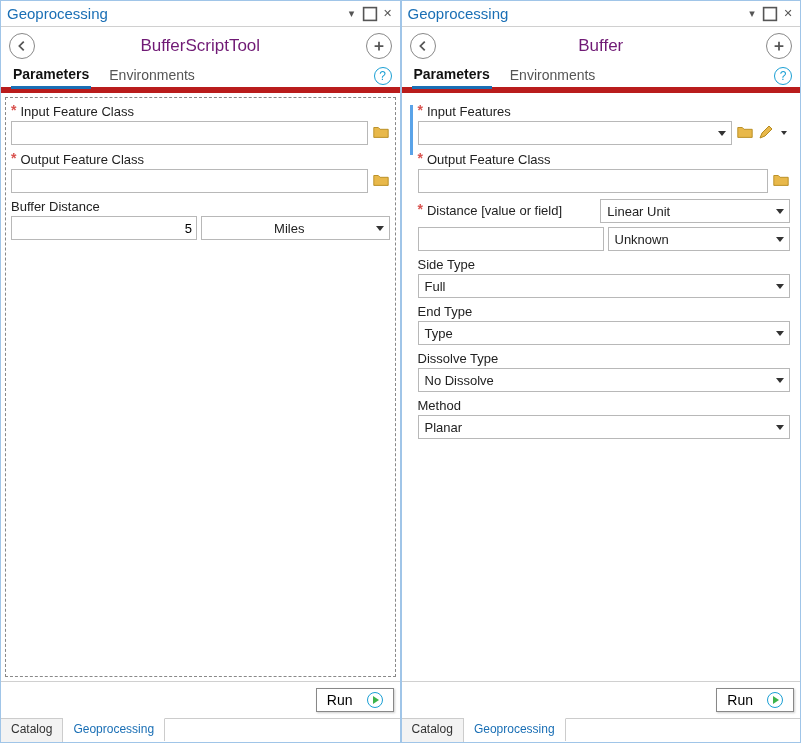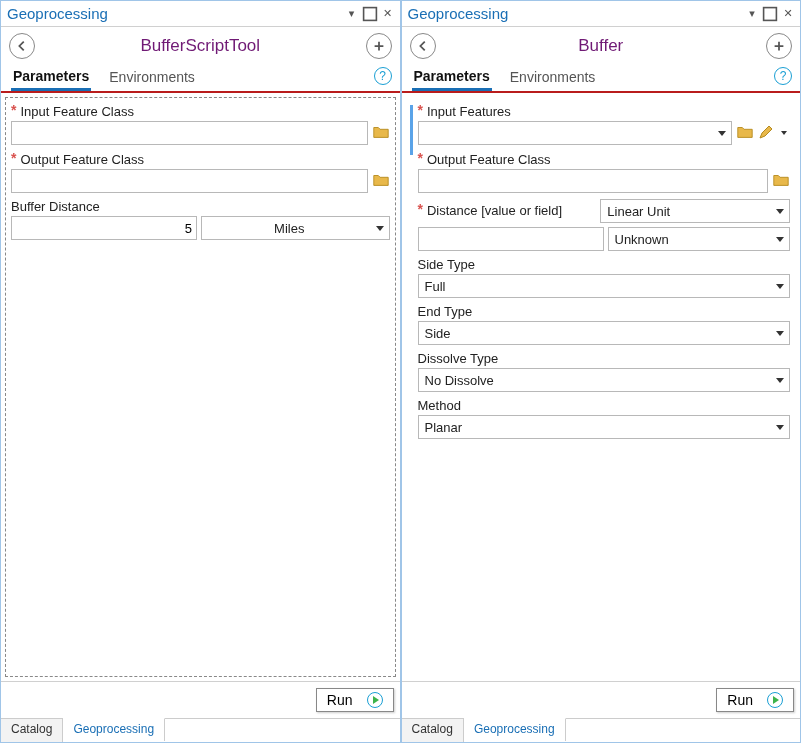--- a/index.html
+++ b/index.html
@@ -7,21 +7,21 @@
   .pane { flex: 1; border: 1px solid #a0c5e8; display: flex; flex-direction: column; background: #fff; position: relative;}
   .pane:first-child{margin-right:0px}
   .titlebar { display: flex; align-items: center; padding: 2px 4px; border-bottom: 1px solid #d0d0d0; height:26px;}
   .titlebar-title { color:#1a6fb5; font-size:15px; flex:1; padding-left:2px; }
   .tb-btn { width:16px; height:16px; display:flex; align-items:center; justify-content:center; color:#555; font-size:11px; margin-left:2px; cursor:default;}
   .toolrow { display:flex; align-items:center; padding:6px 8px 4px; }
   .circle-btn { width:26px; height:26px; border:1.5px solid #888; border-radius:50%; display:flex; align-items:center; justify-content:center; color:#555; }
   .circle-btn.arrow svg{width:14px;height:14px;}
   .circle-btn.plus svg{width:14px;height:14px;}
   .tool-title { flex:1; text-align:center; font-size:17px; color:#701a75; }
-  .tabs { display:flex; align-items:center; padding:0 10px; border-bottom:2px solid #b91c1c; position:relative; height:30px;}
+  .tabs { display:flex; align-items:center; padding:0 10px; border-bottom:6px solid #b91c1c; position:relative; height:30px;}
   .tab { font-size:14px; color:#555; padding:4px 2px; margin-right:16px; cursor:pointer; }
   .tab.active { color:#111; font-weight:600; border-bottom:3px solid #1a6fb5; }
   .help-icon { position:absolute; right:8px; top:4px; width:18px; height:18px; border:1.5px solid #1a9fd4; color:#1a9fd4; border-radius:50%; display:flex; align-items:center; justify-content:center; font-size:12px; }
   .form-holder{flex:1; position:relative; padding:4px; overflow:hidden;}
   .dashed{border:1px dashed #888; position:absolute; inset:4px 4px 4px 4px;}
   .form { padding:6px 6px; font-size:13px; color:#222; }
   .field { margin-bottom:6px; }
   .field-label { display:flex; align-items:center; gap:4px; margin-bottom:2px; }
   .req { color:#d9534f; font-size:14px; font-weight:bold; position:relative; top:-1px;}
   .row { display:flex; align-items:center; gap:4px; }
@@ -212,21 +212,21 @@
           </div>
         <div class="select">
             <span>Full</span>
           </div>
       </div>
       <div class="field" style="padding-left:6px;">
         <div class="field-label">
             <span>End Type</span>
           </div>
         <div class="select">
-            <span>Side</span>
+            <span>Type</span>
           </div>
       </div>
       <div class="field" style="padding-left:6px;">
         <div class="field-label">
             <span>Dissolve Type</span>
           </div>
         <div class="select">
             <span>No Dissolve</span>
           </div>
       </div>

